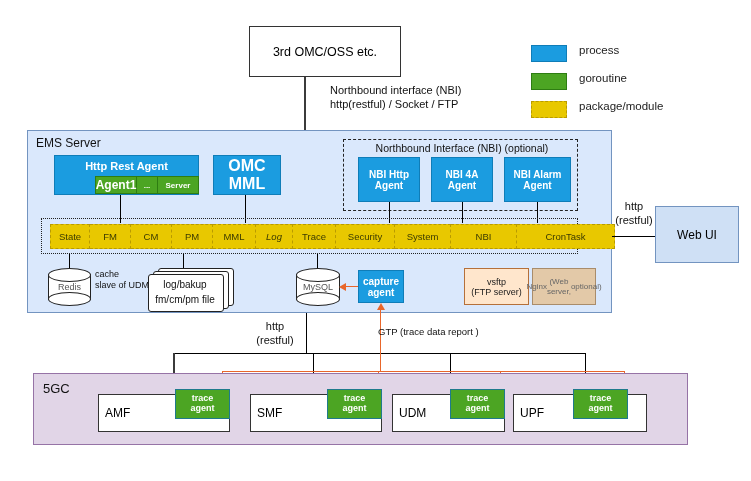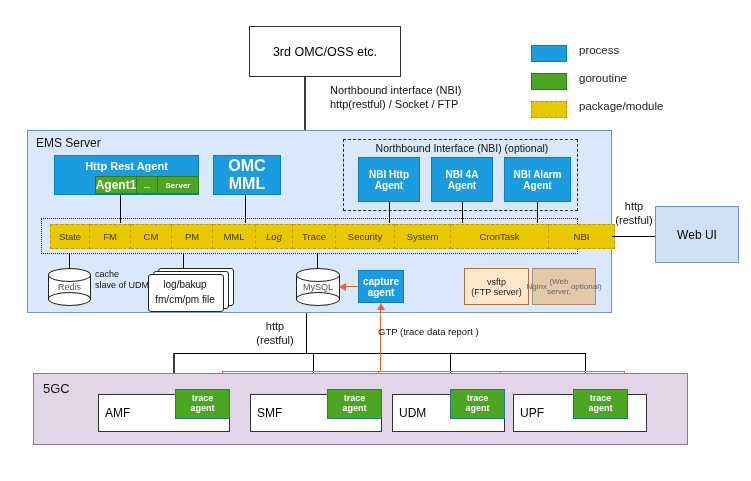--- a/index.html
+++ b/index.html
@@ -121,22 +121,22 @@
 <div class="abs" id="module-bar" style="left:50px;top:224px;height:23px;display:flex;">
   <div class="module ctr" style="width:38px;height:23px;font-size:9.5px;">State</div>
   <div class="module ctr" style="width:40px;height:23px;font-size:9.5px;border-left:none;">FM</div>
   <div class="module ctr" style="width:40px;height:23px;font-size:9.5px;border-left:none;">CM</div>
   <div class="module ctr" style="width:40px;height:23px;font-size:9.5px;border-left:none;">PM</div>
   <div class="module ctr" style="width:42px;height:23px;font-size:9.5px;border-left:none;">MML</div>
   <div class="module ctr" style="width:36px;height:23px;font-size:9.5px;border-left:none;font-style:italic;">Log</div>
   <div class="module ctr" style="width:42px;height:23px;font-size:9.5px;border-left:none;">Trace</div>
   <div class="module ctr" style="width:58px;height:23px;font-size:9.5px;border-left:none;">Security</div>
   <div class="module ctr" style="width:55px;height:23px;font-size:9.5px;border-left:none;">System</div>
+  <div class="module ctr" style="width:65px;height:23px;font-size:9.5px;border-left:none;">NBI</div>
   <div class="module ctr" style="width:97px;height:23px;font-size:9.5px;border-left:none;">CronTask</div>
-  <div class="module ctr" style="width:65px;height:23px;font-size:9.5px;border-left:none;">NBI</div>
 </div>
 
 <div class="abs vline-k" style="left:69px;top:254px;height:16px;"></div>
 <div class="abs vline-k" style="left:183px;top:254px;height:16px;"></div>
 <div class="abs vline-k" style="left:317px;top:254px;height:16px;"></div>
 
 <div class="cyl" style="left:48px;top:268px;width:43px;height:38px;">
   <div class="body"></div>
   <div class="top"></div>
   <div class="bot"></div>

